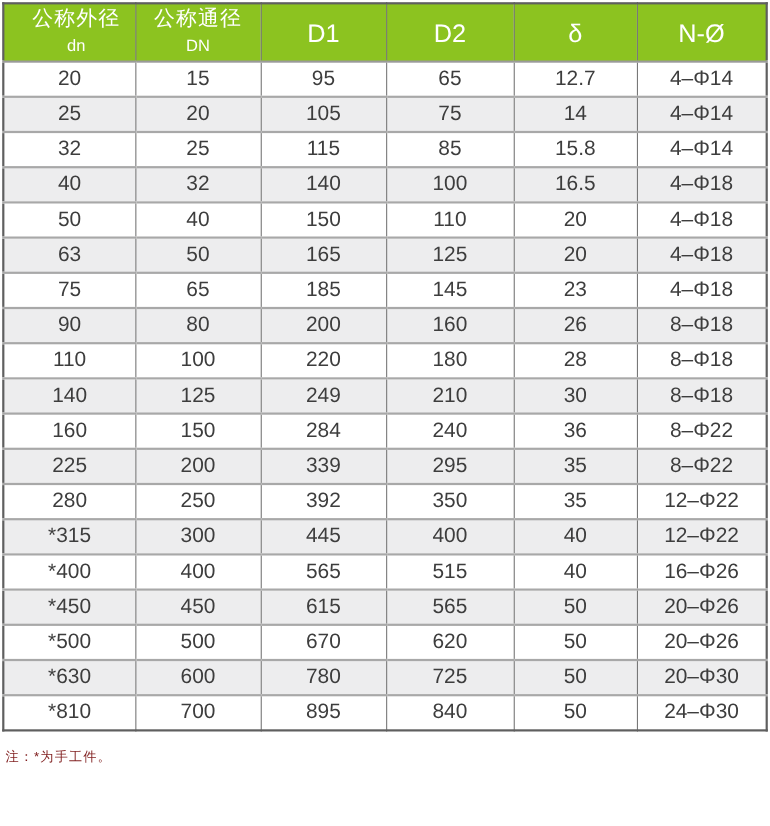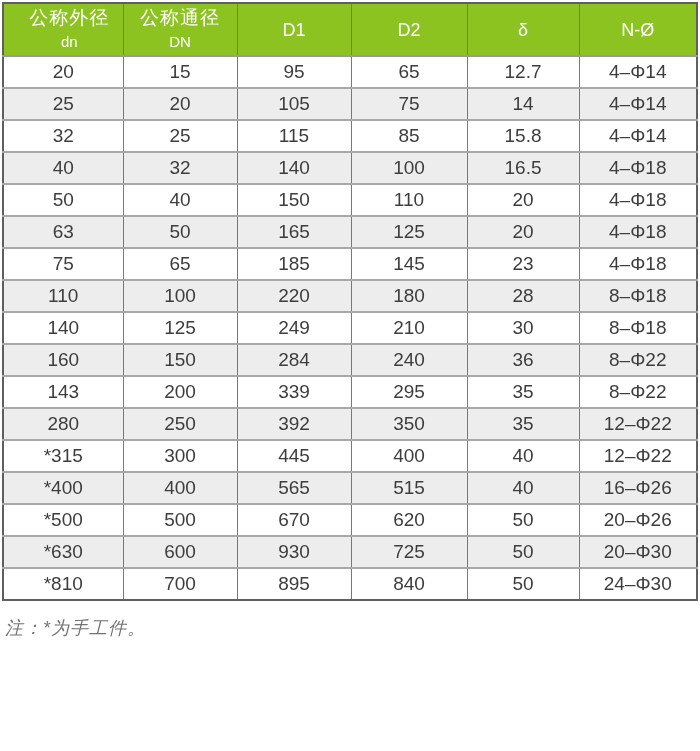--- a/index.html
+++ b/index.html
@@ -36,42 +36,41 @@
   .th-inner {
     display: flex;
     flex-direction: column;
     justify-content: center;
     align-items: center;
     height: 100%;
     line-height: 24px;
   }
   .th-zh  { font-size: 19px; letter-spacing: 1px; }
   .th-sub { font-size: 15px; }
-  .th-big { font-size: 18px; }
+  .th-big { font-size: 23px; }
   table.spec td {
     height: 30px;
     text-align: center;
     vertical-align: middle;
     font-size: 19px;
     color: var(--text, #3d3d3d);
     background: var(--row-bg, #ffffff);
     border-left: 1px solid var(--border-inner, #787878);
     border-top: 2px solid #a8a8a8;
     padding: 0;
     overflow: hidden;
     white-space: nowrap;
   }
   table.spec td:first-child { border-left: none; }
   table.spec tbody tr:nth-child(even) td { background: var(--row-alt-bg, #ededee); }
   .footnote {
     margin: 15px 0 0 5px;
-    font-size: 18px;
-    color: #737373;
+    font-size: 12px;
+    color: #7f1d1d;
     letter-spacing: 1px;
-    font-style: italic;
   }
 </style>
 </head>
 <body>
 
 <div class="page">
 
   <table class="spec">
     <colgroup>
       <col style="width:120px">
@@ -168,20 +167,28 @@
         </tr>
         <tr>
           <td>75</td>
           <td>65</td>
           <td>185</td>
           <td>145</td>
           <td>23</td>
           <td>4–Φ18</td>
         </tr>
         <tr>
+          <td>90</td>
+          <td>80</td>
+          <td>200</td>
+          <td>160</td>
+          <td>26</td>
+          <td>8–Φ18</td>
+        </tr>
+        <tr>
           <td>110</td>
           <td>100</td>
           <td>220</td>
           <td>180</td>
           <td>28</td>
           <td>8–Φ18</td>
         </tr>
         <tr>
           <td>140</td>
           <td>125</td>
@@ -192,21 +199,21 @@
         </tr>
         <tr>
           <td>160</td>
           <td>150</td>
           <td>284</td>
           <td>240</td>
           <td>36</td>
           <td>8–Φ22</td>
         </tr>
         <tr>
-          <td>143</td>
+          <td>225</td>
           <td>200</td>
           <td>339</td>
           <td>295</td>
           <td>35</td>
           <td>8–Φ22</td>
         </tr>
         <tr>
           <td>280</td>
           <td>250</td>
           <td>392</td>
@@ -224,31 +231,39 @@
         </tr>
         <tr>
           <td>*400</td>
           <td>400</td>
           <td>565</td>
           <td>515</td>
           <td>40</td>
           <td>16–Φ26</td>
         </tr>
         <tr>
+          <td>*450</td>
+          <td>450</td>
+          <td>615</td>
+          <td>565</td>
+          <td>50</td>
+          <td>20–Φ26</td>
+        </tr>
+        <tr>
           <td>*500</td>
           <td>500</td>
           <td>670</td>
           <td>620</td>
           <td>50</td>
           <td>20–Φ26</td>
         </tr>
         <tr>
           <td>*630</td>
           <td>600</td>
-          <td>930</td>
+          <td>780</td>
           <td>725</td>
           <td>50</td>
           <td>20–Φ30</td>
         </tr>
         <tr>
           <td>*810</td>
           <td>700</td>
           <td>895</td>
           <td>840</td>
           <td>50</td>

